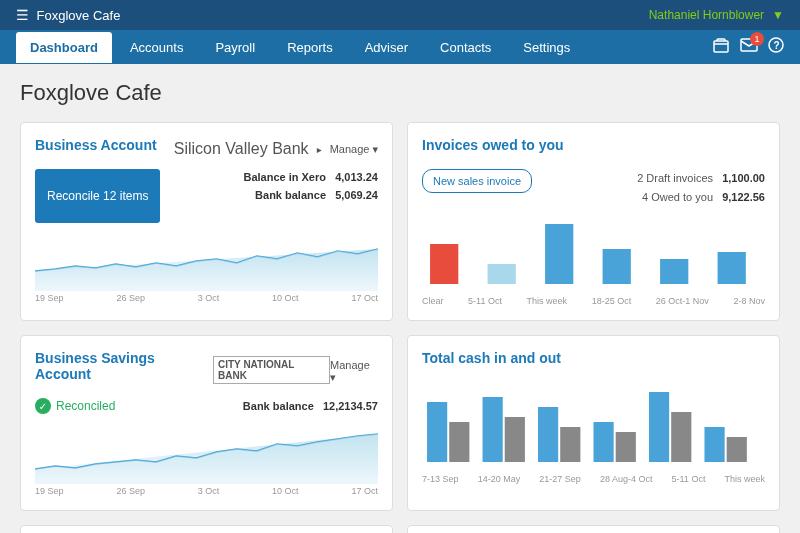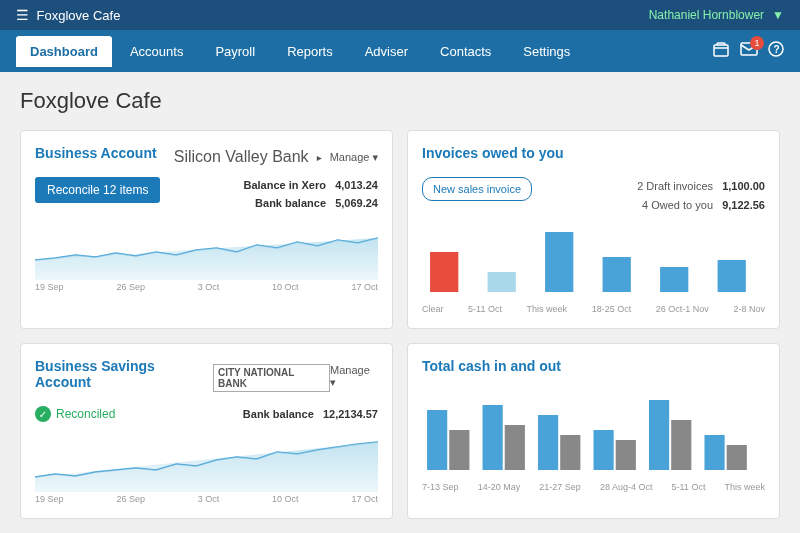--- a/index.html
+++ b/index.html
@@ -18,32 +18,32 @@
       display: flex;
       align-items: center;
       gap: 8px;
       color: white;
       font-size: 13px;
     }
     .top-bar-right {
       display: flex;
       align-items: center;
       gap: 8px;
-      color: #86efac;
+      color: #84cc16;
       font-size: 12px;
     }
     .hamburger { color: white; font-size: 14px; }
 
     
     .nav-bar {
       background: #1c6ea4;
       display: flex;
       align-items: center;
       padding: 0 16px;
-      height: 42px;
+      height: 34px;
       gap: 4px;
     }
     .nav-item {
       color: white;
       padding: 8px 14px;
       font-size: 13px;
       cursor: pointer;
       border-radius: 3px 3px 0 0;
       text-decoration: none;
     }
@@ -128,21 +128,21 @@
     .manage-btn {
       font-size: 11px;
       color: #555;
       cursor: pointer;
     }
 
     .reconcile-btn {
       background: #1c7ab8;
       color: white;
       border: none;
-      padding: 6px 12px;
+      padding: 20px 12px;
       border-radius: 3px;
       font-size: 12px;
       cursor: pointer;
       text-align: center;
     }
 
     .balance-info {
       text-align: right;
       font-size: 11px;
       color: #555;
@@ -366,21 +366,21 @@
         <span>This week</span>
         <span>18-25 Oct</span>
         <span>26 Oct-1 Nov</span>
         <span>2-8 Nov</span>
       </div>
     </div>
 
     <div class="card">
       <div class="card-header">
         <span class="card-title">Business Savings Account</span>
-        <div style="display:flex;align-items:flex-start;gap:0;">
+        <div style="display:flex;align-items:flex-end;gap:0;">
           <span class="city-bank-logo">
             <span>CITY NATIONAL BANK</span>
           </span>
           <span class="manage-btn">Manage ▾</span>
         </div>
       </div>
       <div class="balance-row">
         <div class="reconciled-badge">
           <div class="check-circle">✓</div>
           <span>Reconciled</span>

